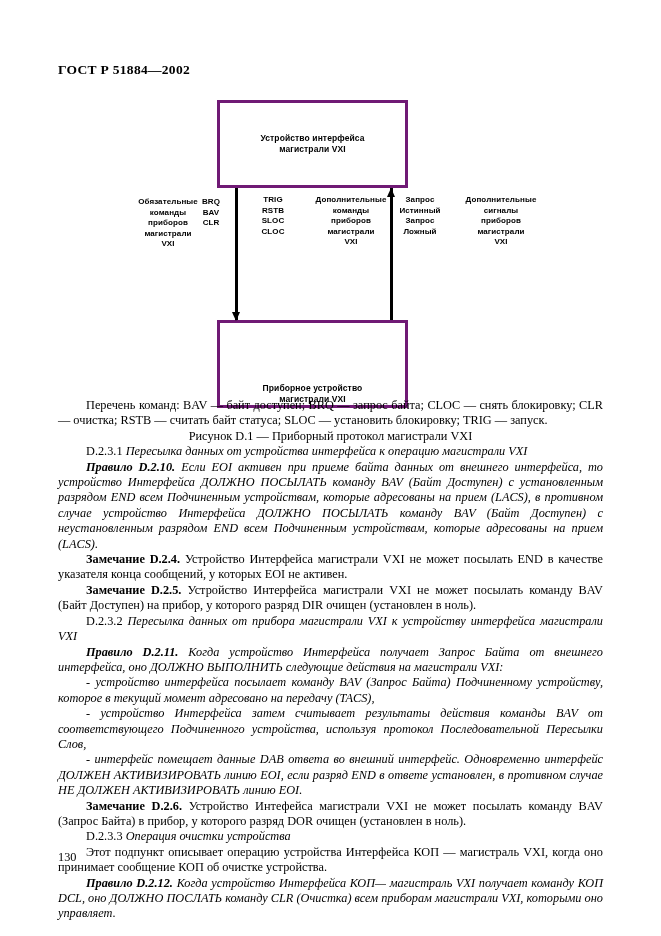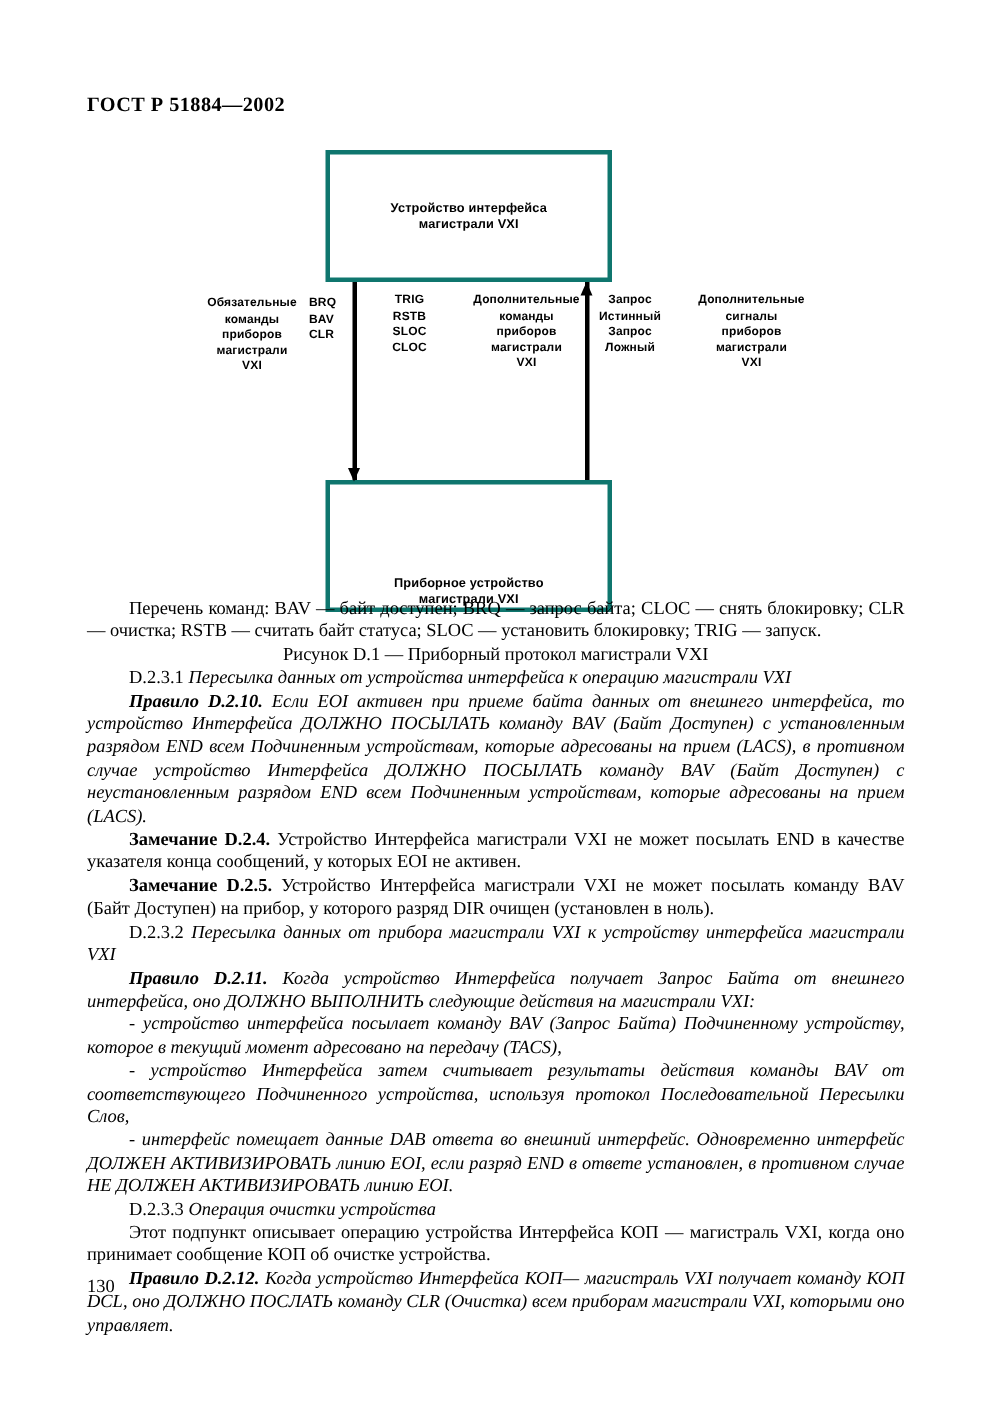--- a/index.html
+++ b/index.html
@@ -40,21 +40,21 @@
   .figure {
     position: absolute;
     left: 0;
     top: 96px;
     width: 661px;
     height: 300px;
   }
 
   .node-box {
     position: absolute;
-    border: 3px solid #0f766e;
+    border: 3px solid #701a75;
     background: #fff;
     box-sizing: border-box;
     display: flex;
     align-items: center;
     justify-content: center;
   }
   .node-box .node-label {
     font-family: "Liberation Sans", sans-serif;
     font-weight: bold;
     font-size: 8.5px;
@@ -116,21 +116,21 @@
     position: absolute;
     font-family: "Liberation Sans", sans-serif;
     font-weight: bold;
     font-size: 8px;
     line-height: 10.5px;
     text-align: center;
     white-space: pre-line;
     letter-spacing: 0.1px;
   }
   #label-mandatory-cmds { left: 108px; top: 101px; width: 120px; }
-  #label-brq-bav-clr    { left: 206px; top: 101px; width: 44px;  text-align: left;}
+  #label-brq-bav-clr    { left: 189px; top: 101px; width: 44px;  text-align: center;}
   #label-trig-rstb      { left: 250px; top: 99px;  width: 46px;  text-align: center;}
   #label-additional-cmds{ left: 296px; top: 99px;  width: 110px; }
   #label-request        { left: 392px; top: 99px;  width: 56px;  text-align: center;}
   #label-additional-sig { left: 446px; top: 99px;  width: 110px; }
 
   
   .body-text {
     position: absolute;
     left: 58px;
     top: 398px;
@@ -239,20 +239,21 @@
     <p class="indent"><span class="bold">Замечание D.2.5.</span><span> </span><span>Устройство Интерфейса магистрали VXI не может посылать команду BAV (Байт Доступен) на прибор, у которого разряд DIR очищен (установлен в ноль).</span></p>
 
     <p class="indent"><span>D.2.3.2</span><span> </span><span class="ital">Пересылка данных от прибора магистрали VXI к устройству интерфейса магистрали VXI</span></p>
 
     <p class="indent"><span class="bold-ital">Правило D.2.11.</span><span> </span><span class="ital">Когда устройство Интерфейса получает Запрос Байта от внешнего интерфейса, оно ДОЛЖНО ВЫПОЛНИТЬ следующие действия на магистрали VXI:</span></p>
 
     <p class="indent ital">- устройство интерфейса посылает команду BAV (Запрос Байта) Подчиненному устройству, которое в текущий момент адресовано на передачу (TACS),</p>
     <p class="indent ital">- устройство Интерфейса затем считывает результаты действия команды BAV от соответствующего Подчиненного устройства, используя протокол Последовательной Пересылки Слов,</p>
     <p class="indent ital">- интерфейс помещает данные DAB ответа во внешний интерфейс. Одновременно интерфейс ДОЛЖЕН АКТИВИЗИРОВАТЬ линию EOI, если разряд END в ответе установлен, в противном случае НЕ ДОЛЖЕН АКТИВИЗИРОВАТЬ линию EOI.</p>
 
+    <p class="indent"><span class="bold">Замечание D.2.6.</span><span> </span><span>Устройство Интефейса магистрали VXI не может посылать команду BAV (Запрос Байта) в прибор, у которого разряд DOR очищен (установлен в ноль).</span></p>
 
     <p class="indent"><span>D.2.3.3</span><span> </span><span class="ital">Операция очистки устройства</span></p>
 
     <p class="indent">Этот подпункт описывает операцию устройства Интерфейса КОП — магистраль VXI, когда оно принимает сообщение КОП об очистке устройства.</p>
 
     <p class="indent"><span class="bold-ital">Правило D.2.12.</span><span> </span><span class="ital">Когда устройство Интерфейса КОП— магистраль VXI получает команду КОП DCL, оно ДОЛЖНО ПОСЛАТЬ команду CLR (Очистка) всем приборам магистрали VXI, которыми оно управляет.</span></p>
 
   </div>
 
   <div class="page-number">130</div>

